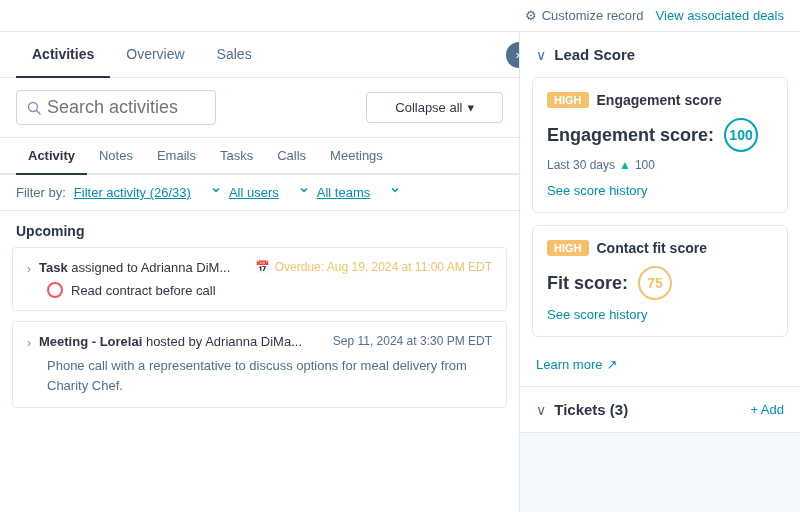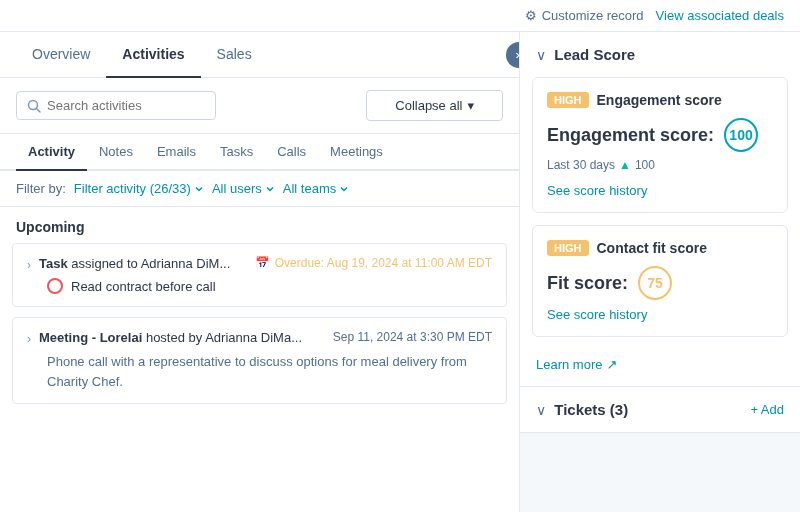--- a/index.html
+++ b/index.html
@@ -97,21 +97,21 @@
       border: 1px solid #cbd6e2;
       border-radius: 4px;
       padding: 6px 10px;
       gap: 6px;
       background: #fff;
       width: 200px;
     }
     .search-box input {
       border: none;
       outline: none;
-      font-size: 13px;
+      font-size: 18px;
       color: #516f90;
       background: transparent;
       width: 100%;
     }
     .search-icon-svg { color: #7c98b6; flex-shrink: 0; }
 
     .collapse-btn {
       border: 1px solid #cbd6e2;
       border-radius: 4px;
       padding: 7px 28px;
@@ -151,23 +151,24 @@
       gap: 8px;
       font-size: 13px;
       color: #516f90;
       border-bottom: 1px solid #e2e8f0;
     }
     .filter-label { color: #516f90; }
     .filter-btn {
       color: #0091ae;
       cursor: pointer;
       display: flex;
-      align-items: center;
-      gap: 3px;
+      align-items: flex-start;
+      gap: 20px;
       font-weight: 500;
+      text-decoration: underline;
     }
     .filter-btn svg { flex-shrink: 0; }
 
     .activities-content {
       flex: 1;
       overflow-y: auto;
       padding: 0;
     }
 
     .section-header {
@@ -407,22 +408,22 @@
     <span>Customize record</span>
   </span>
   <a class="view-deals">View associated deals</a>
 </div>
 
 <div class="main-layout">
 
   <div class="left-panel">
 
     <div class="tabs-nav">
+      <div class="tab-item active">Activities</div>
       <div class="tab-item">Overview</div>
-      <div class="tab-item active">Activities</div>
       <div class="tab-item">Sales</div>
       <div class="double-chevron">»</div>
     </div>
 
     <div class="search-filter-row">
       <div class="search-box">
         <svg class="search-icon-svg" width="14" height="14" viewBox="0 0 14 14" fill="none">
           <circle cx="6" cy="6" r="4.5" stroke="#7c98b6" stroke-width="1.5"></circle>
           <line x1="9.5" y1="9.5" x2="13" y2="13" stroke="#7c98b6" stroke-width="1.5" stroke-linecap="round"></line>
         </svg>

